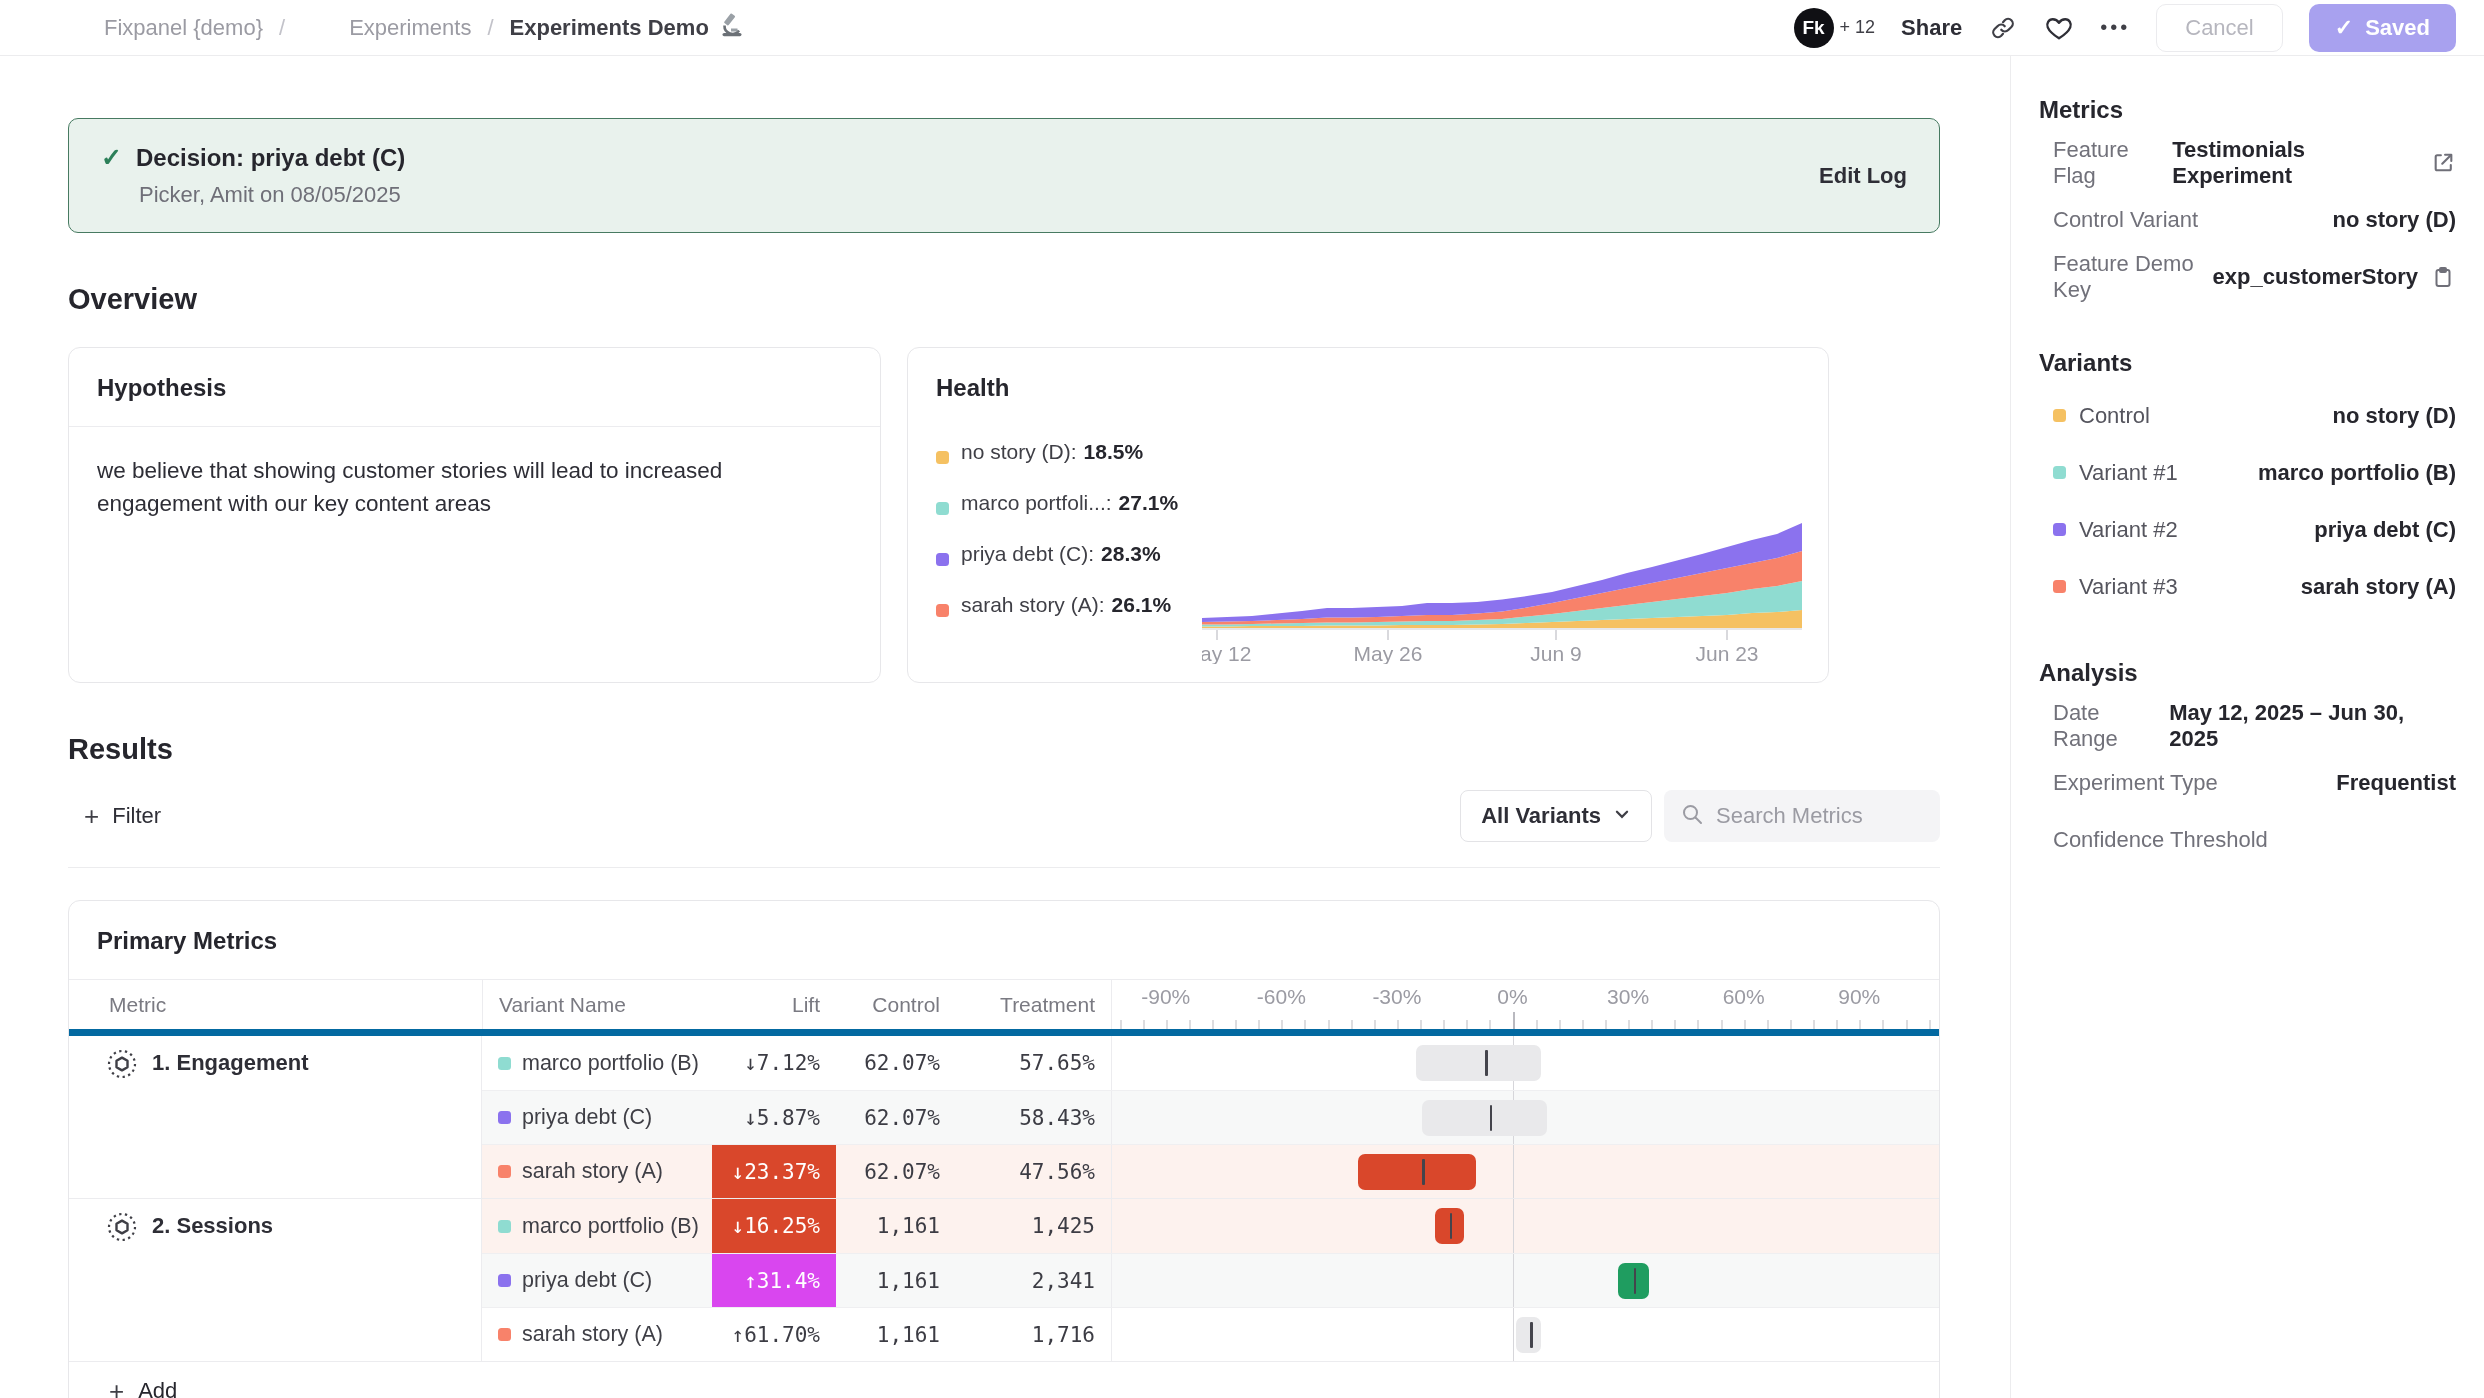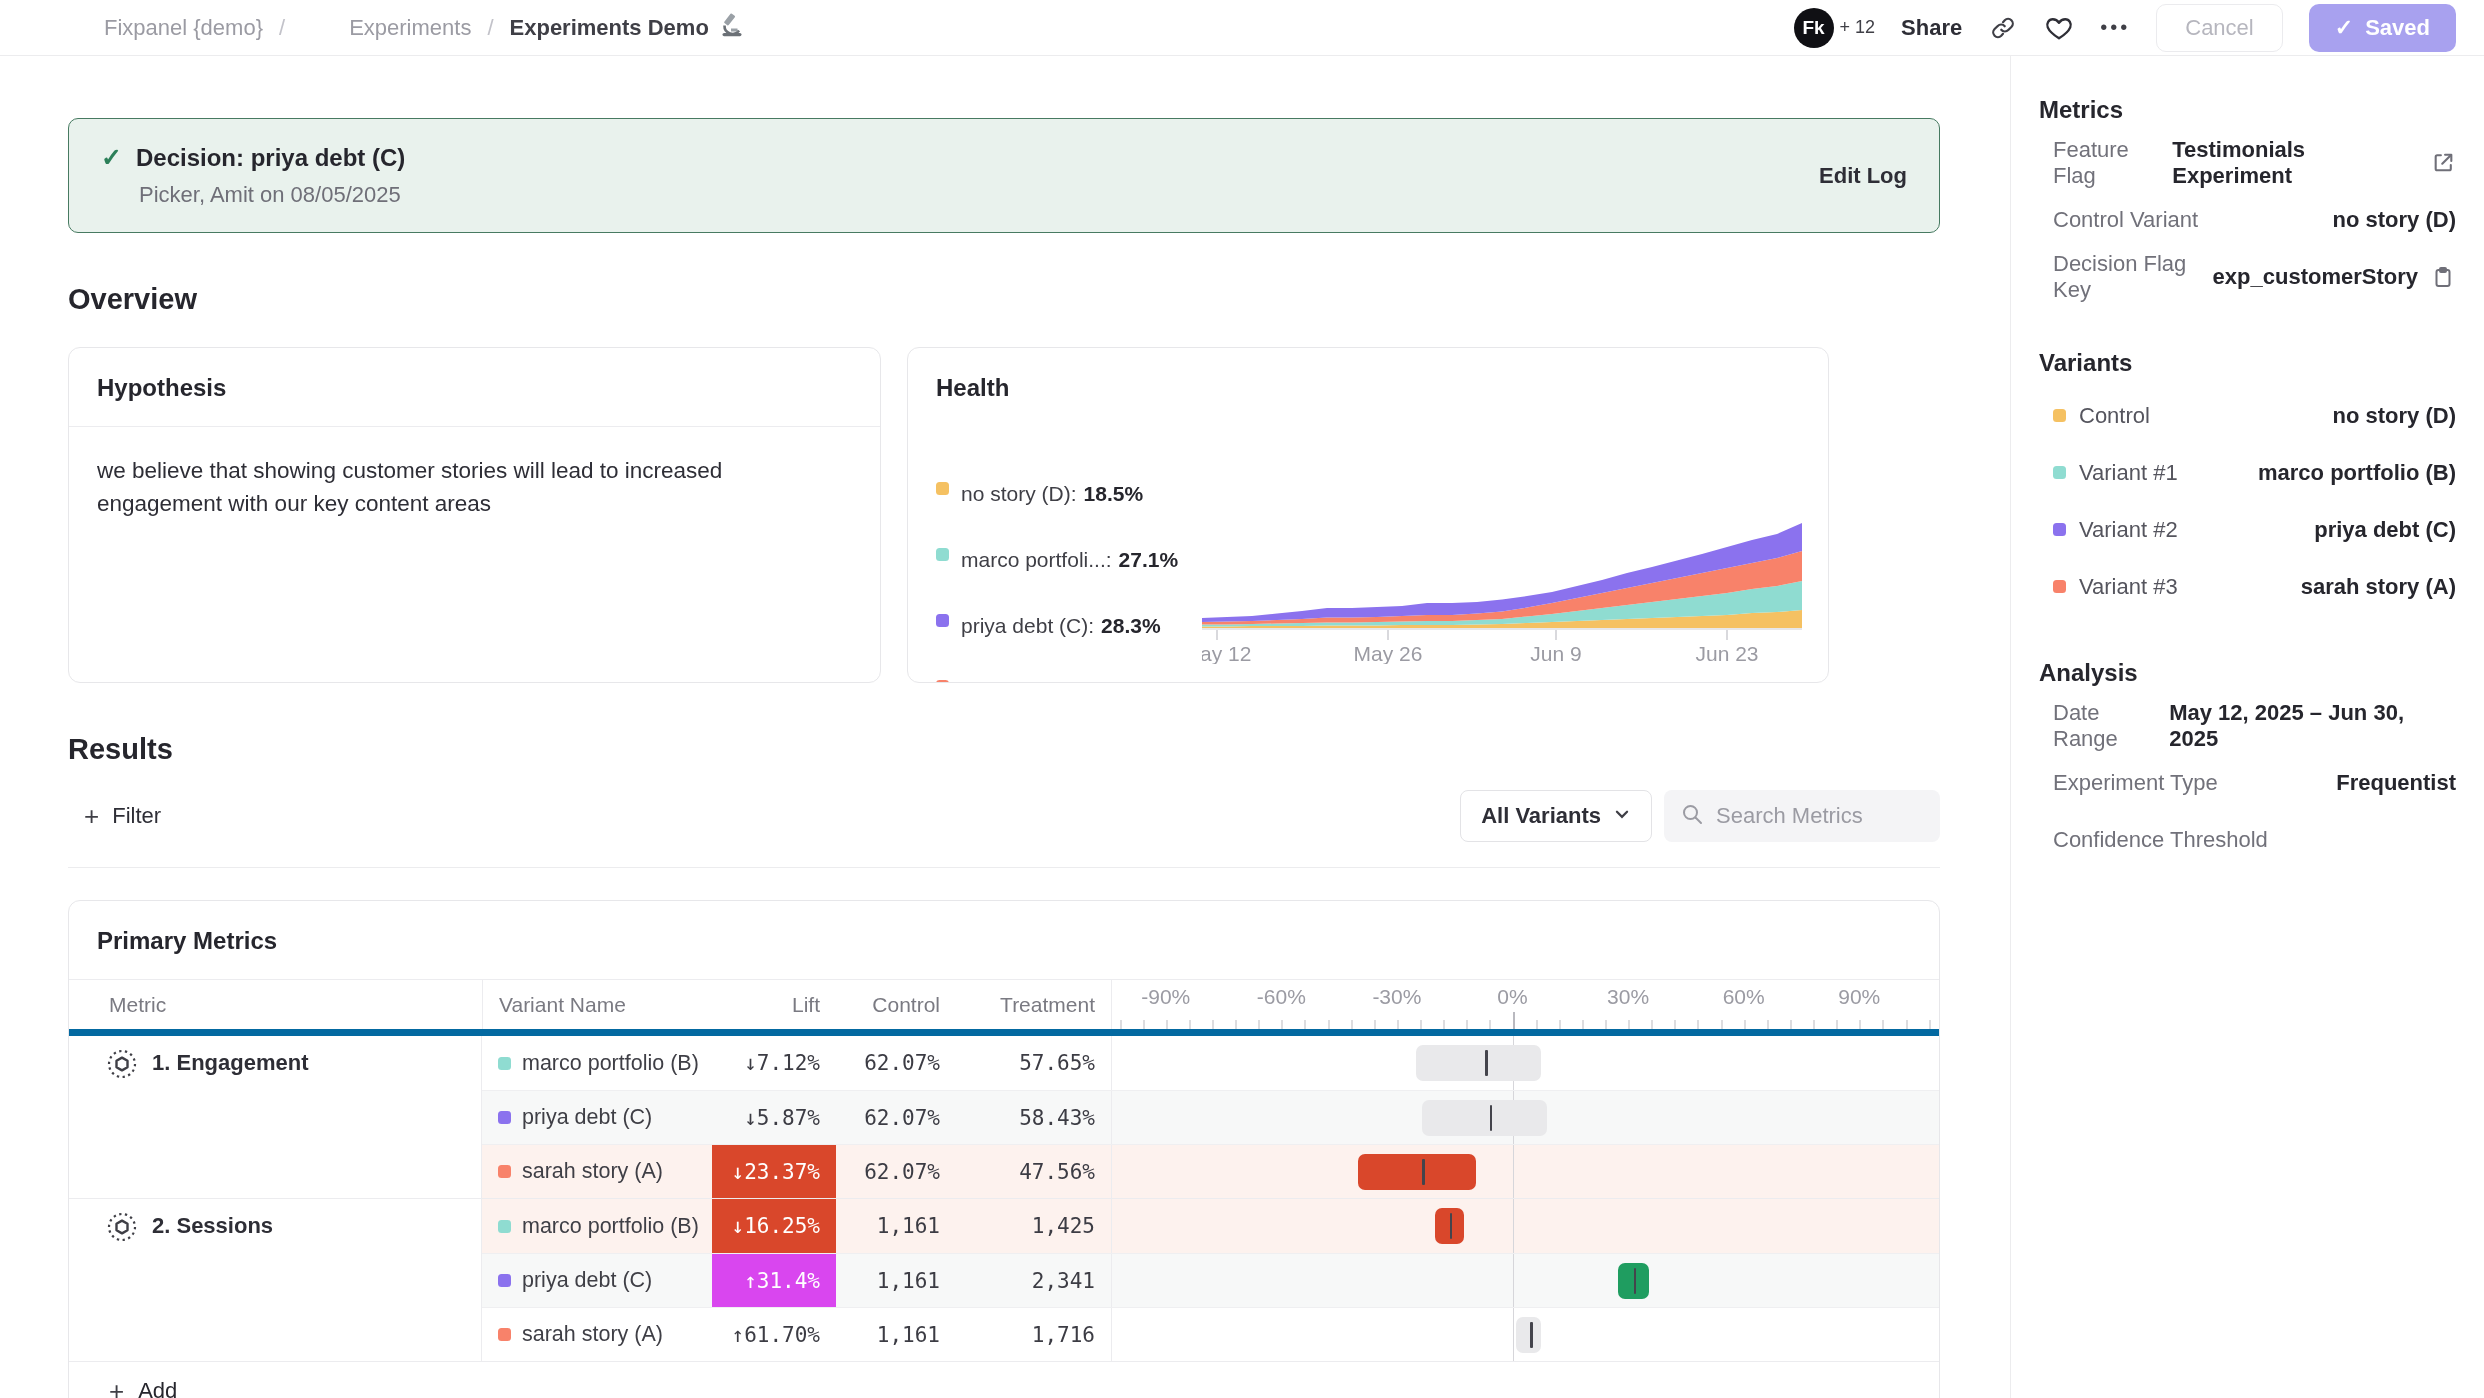--- a/index.html
+++ b/index.html
@@ -46,21 +46,21 @@
   
   .cards { display:flex; gap:26px; margin:30px 70px 0 68px; }
   .card { border:1px solid #e7e7ea; border-radius:12px; background:#fff; height:336px; overflow:hidden; }
   .card-hypothesis { width:813px; }
   .card-health { width:922px; }
   .card-title { font-size:24px; font-weight:700; padding:26px 28px 24px; }
   .card-hypothesis .card-title { border-bottom:1px solid #ececef; }
   .hypo-body { padding:28px; font-size:22.5px; line-height:1.45; color:#2e2e36; max-width:870px; }
   .health-content { display:flex; padding:6px 26px 14px 28px; height:252px; }
   .legend { width:262px; padding-top:8px; }
-  .legend-item { display:flex; align-items:flex-start; margin-bottom:27px; cursor:pointer;margin-top:42px; }
+  .legend-item { display:flex; align-items:flex-end; margin-bottom:27px; cursor:pointer; }
   .legend-swatch { width:13px; height:13px; border-radius:3.5px; margin-right:12px; flex:none; }
   .legend-name { font-size:21px; color:#3f3f46; }
   .legend-value { font-size:21px; font-weight:700; color:#26262d; margin-left:7px; }
   .health-chart { flex:1; display:flex; align-items:flex-end; justify-content:flex-end; }
 
   
   .toolbar { margin:22px 70px 0 68px; display:flex; align-items:center; justify-content:space-between; height:54px; }
   .filter-btn { display:flex; align-items:center; gap:13px; font-size:22px; font-weight:500;
     color:#2e2e36; padding-left:16px; cursor:pointer; }
   .plus-glyph { font-size:26px; font-weight:400; color:#3f3f46; line-height:1; }
@@ -458,21 +458,21 @@
               <path d="M19.2 4.8l-8.4 8.4"></path>
             </svg>
         </span>
       </span>
     </div>
     <div class="side-row">
       <span class="side-label">Control Variant</span>
       <span class="side-value">no story (D)</span>
     </div>
     <div class="side-row">
-      <span class="side-label">Decision Flag Key</span>
+      <span class="side-label">Feature Demo Key</span>
       <span class="side-valwrap">
         <span class="side-value">exp_customerStory</span>
         <span class="side-icon">
           <svg width="24" height="24" viewBox="0 0 24 24" fill="none" stroke="#6f6f78" stroke-width="2" stroke-linejoin="round">
               <rect x="5.5" y="5" width="13" height="16" rx="2"></rect>
               <rect x="9" y="3" width="6" height="4" rx="1"></rect>
             </svg>
         </span>
       </span>
     </div>

